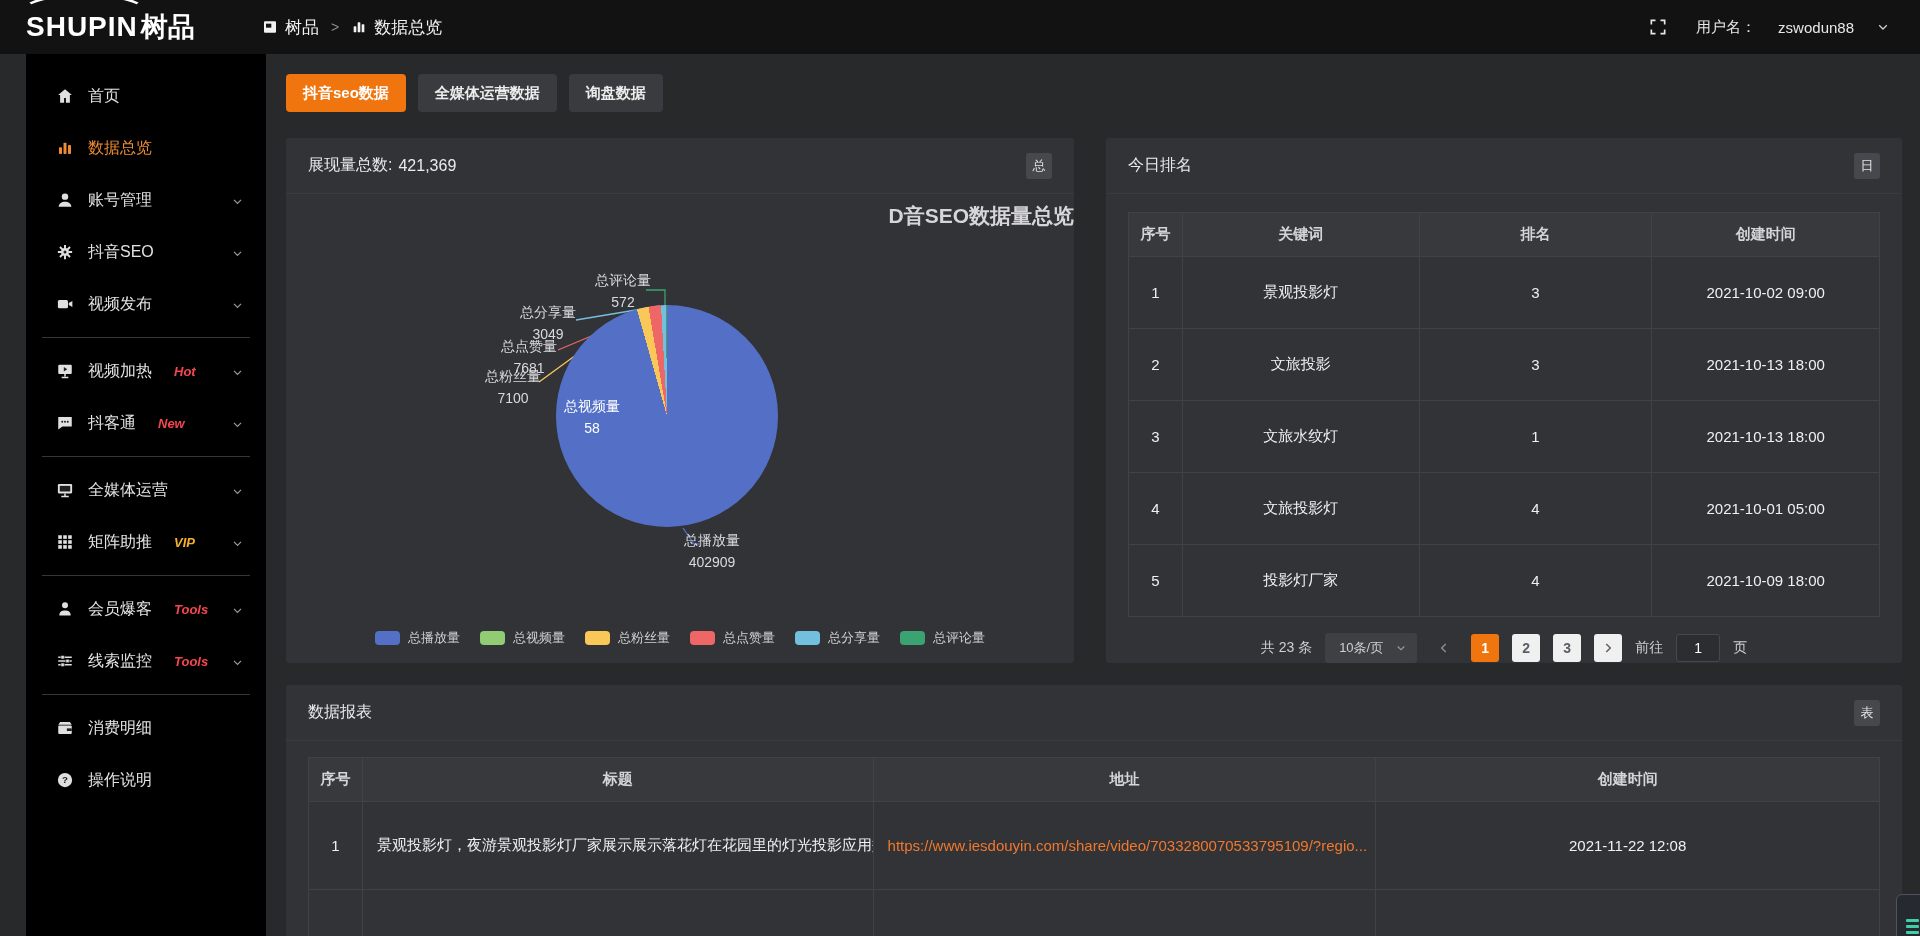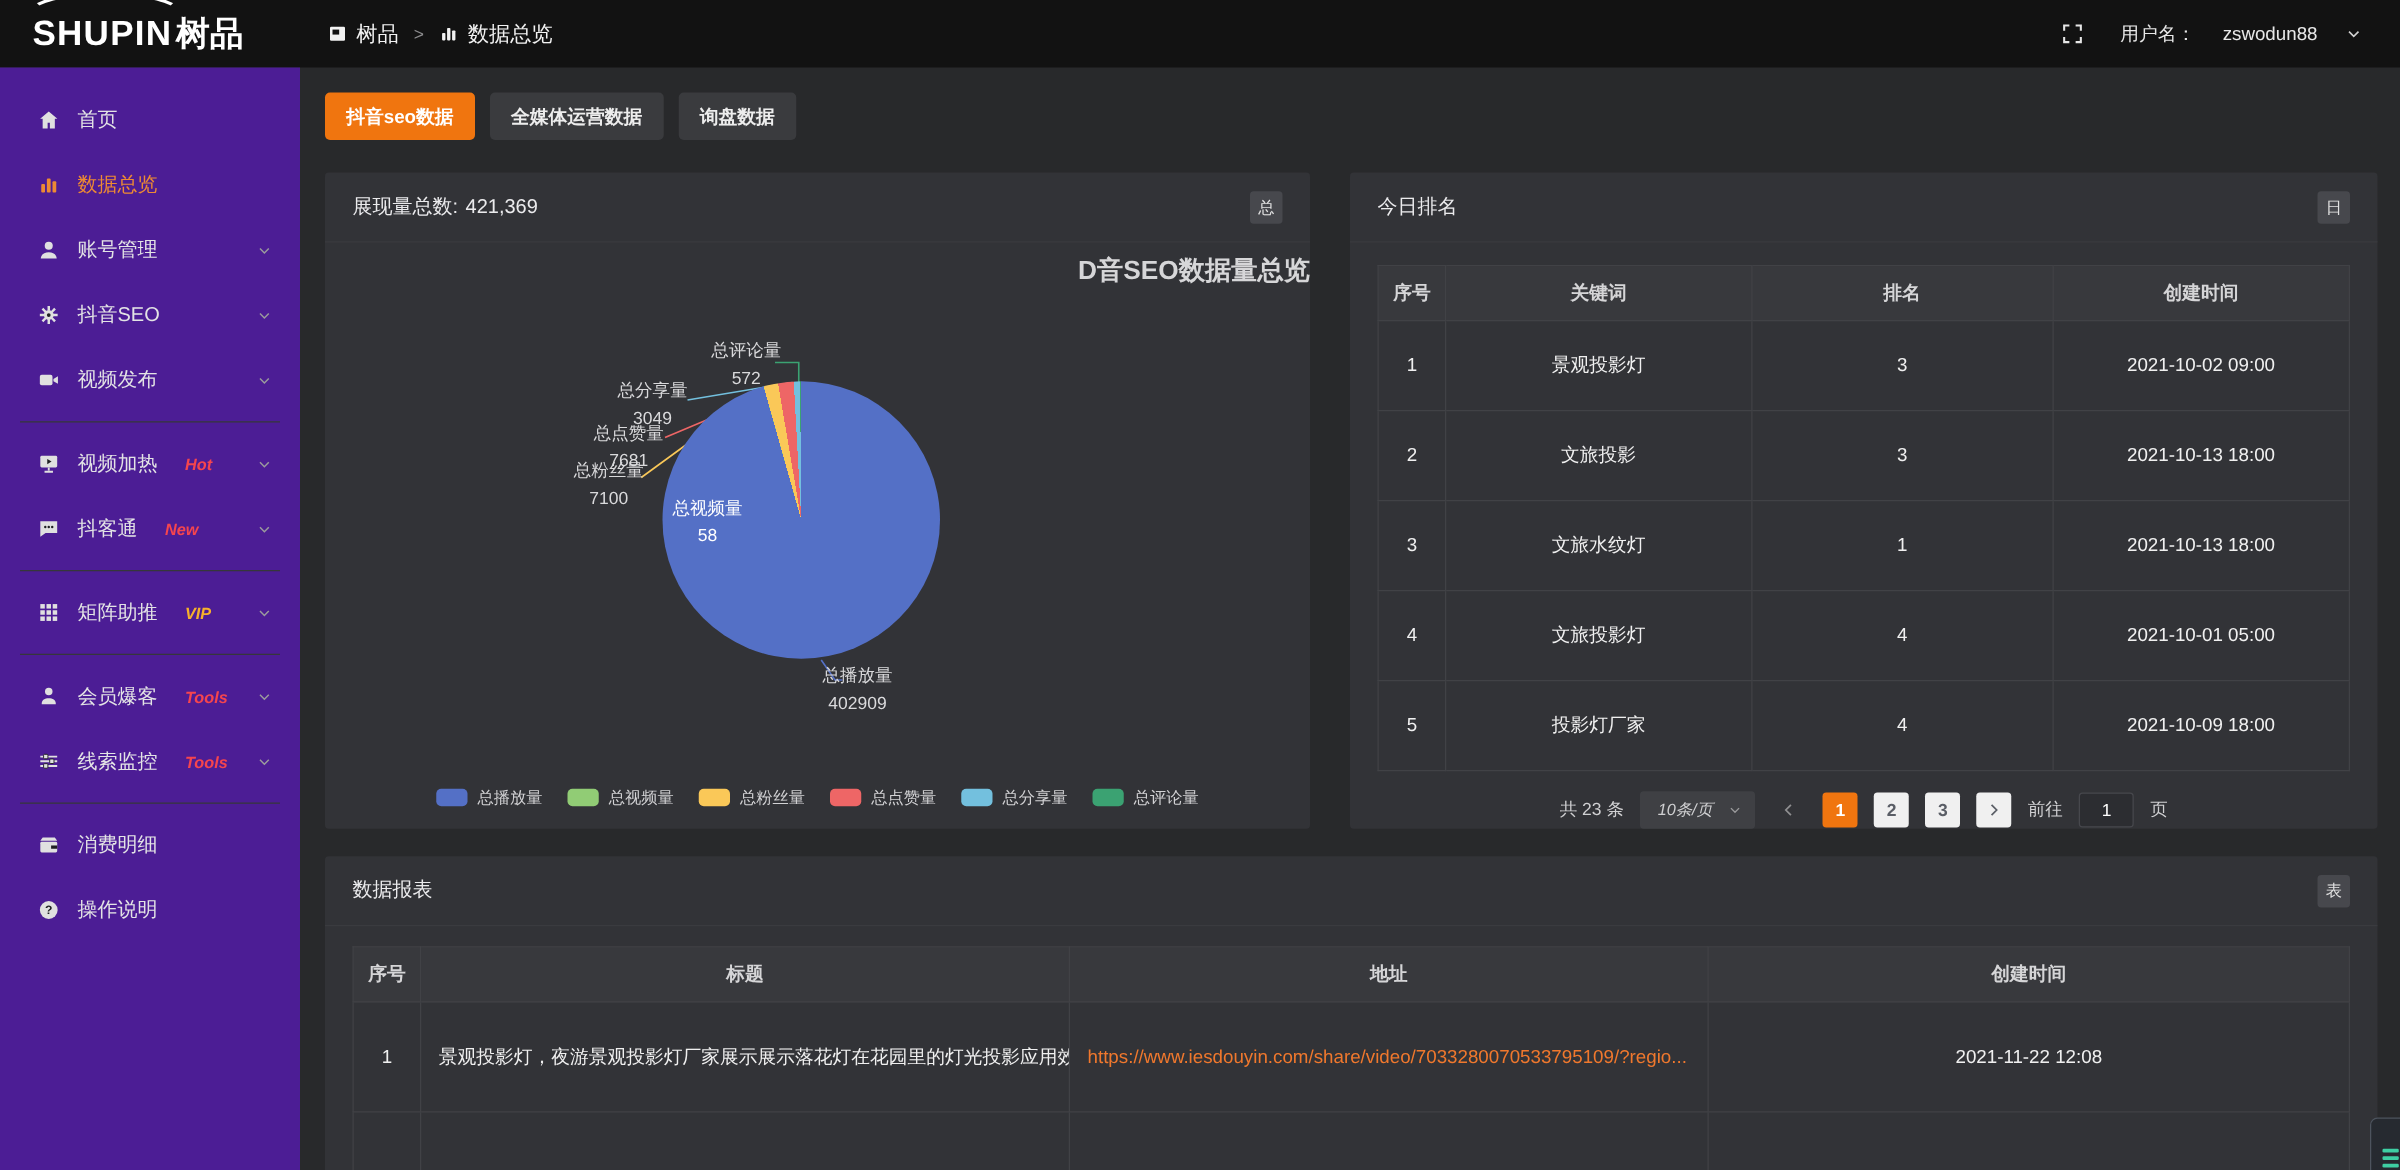--- a/index.html
+++ b/index.html
@@ -18,21 +18,21 @@
   .crumb .icon { width:16px; height:16px; }
   .crumb-sep { color:#8d8d8f; font-size:14px; }
   .header-right { margin-left:auto; display:flex; align-items:center; gap:28px; padding-right:30px; font-size:15px; }
   .fs-btn { width:20px; height:20px; color:#e6e6e6; background:none; border:none; cursor:pointer; }
   .user-box { display:flex; align-items:center; gap:22px; cursor:pointer; }
   .user-caret { width:14px; height:14px; color:#cfcfcf; }
 
   .layout { display:flex; height:882px; }
 
   
-  .sidebar { width:240px; background:#4c1d95; padding-top:16px; flex:none; }
+  .sidebar { width:240px; background:#000000; padding-top:16px; flex:none;margin-left:26px; }
   .side-item { height:52px; display:flex; align-items:center; padding:0 22px 0 30px; gap:14px;
                font-size:16px; color:#e3e3e5; cursor:pointer; }
   .side-item .icon { width:18px; height:18px; flex:none; color:#e0e0e0; }
   .side-item.active, .side-item.active .icon { color:#ed8a33; }
   .side-label { white-space:nowrap; }
   .badge { font-style:italic; font-weight:bold; font-size:13px; margin-left:8px; }
   .badge.red { color:#f5454e; } .badge.yellow { color:#f6b12b; }
   .side-chevron { margin-left:auto; width:13px; height:13px; color:#9b9b9d; }
   .side-divider { height:1px; background:#36373a; margin:7px 16px; }
 
@@ -75,21 +75,21 @@
   .cell-left { text-align:left; padding:0 14px; white-space:nowrap; overflow:hidden; }
   .link { color:#f0782d; cursor:pointer; }
 
   .ranking { flex:1; display:flex; flex-direction:column; }
   .rank-body { padding:18px 22px 0; }
 
   
   .pagination { display:flex; align-items:center; justify-content:center; gap:13px; margin-top:16px;
                 font-size:14px; color:#d0d0d2; }
   .page-size { display:flex; align-items:center; gap:12px; background:#3f4044; border-radius:3px;
-               height:30px; padding:0 10px 0 14px; font-size:13px; color:#cfcfd1; cursor:pointer;font-style:italic; }
+               height:30px; padding:0 10px 0 14px; font-size:13px; color:#cfcfd1; cursor:pointer; }
   .page-size .icon { width:12px; height:12px; color:#9a9a9c; }
   .page-btn { width:28px; height:28px; border-radius:3px; background:#f0f0f0; color:#5a5e66;
               font-size:14px; font-weight:bold; border:none; display:flex; align-items:center;
               justify-content:center; cursor:pointer; font-family:inherit; }
   .page-btn.active { background:#f0750f; color:#fff; }
   .page-btn.ghost { background:transparent; color:#8f8f91; }
   .page-btn .icon { width:14px; height:14px; }
   .goto-input { width:44px; height:28px; background:#2c2d31; border:1px solid #47484d; border-radius:3px;
                 color:#fff; text-align:center; font-size:14px; font-family:inherit; }
 
@@ -222,20 +222,31 @@
               <circle cx="15.7" cy="10.2" r="1.3"></circle>
             </g>
           </svg></span>
         <span class="side-label">抖客通</span>
         <span class="badge red">New</span>
         <span class="side-chevron"><svg viewBox="0 0 24 24">
             <path d="M5.5 9 12 15.5 18.5 9" fill="none" stroke="currentColor" stroke-width="2.2"></path>
           </svg></span>
       </div>
       <div class="side-divider"></div>
+      <div class="side-item">
+        <span class="icon"><svg viewBox="0 0 24 24">
+            <rect x="2.5" y="4" width="19" height="12.5" rx="1.5" fill="currentColor"></rect>
+            <rect x="5" y="6.5" width="14" height="7.5" fill="#1e1f22"></rect>
+            <path d="M12 16.5v3M7 20.8h10" stroke="currentColor" stroke-width="2" fill="none"></path>
+          </svg></span>
+        <span class="side-label">全媒体运营</span>
+        <span class="side-chevron"><svg viewBox="0 0 24 24">
+            <path d="M5.5 9 12 15.5 18.5 9" fill="none" stroke="currentColor" stroke-width="2.2"></path>
+          </svg></span>
+      </div>
       <div class="side-item">
         <span class="icon"><svg viewBox="0 0 24 24">
             <g fill="currentColor">
               <rect x="3" y="3" width="4.8" height="4.8"></rect>
               <rect x="9.6" y="3" width="4.8" height="4.8"></rect>
               <rect x="16.2" y="3" width="4.8" height="4.8"></rect>
               <rect x="3" y="9.6" width="4.8" height="4.8"></rect>
               <rect x="9.6" y="9.6" width="4.8" height="4.8"></rect>
               <rect x="16.2" y="9.6" width="4.8" height="4.8"></rect>
               <rect x="3" y="16.2" width="4.8" height="4.8"></rect>

